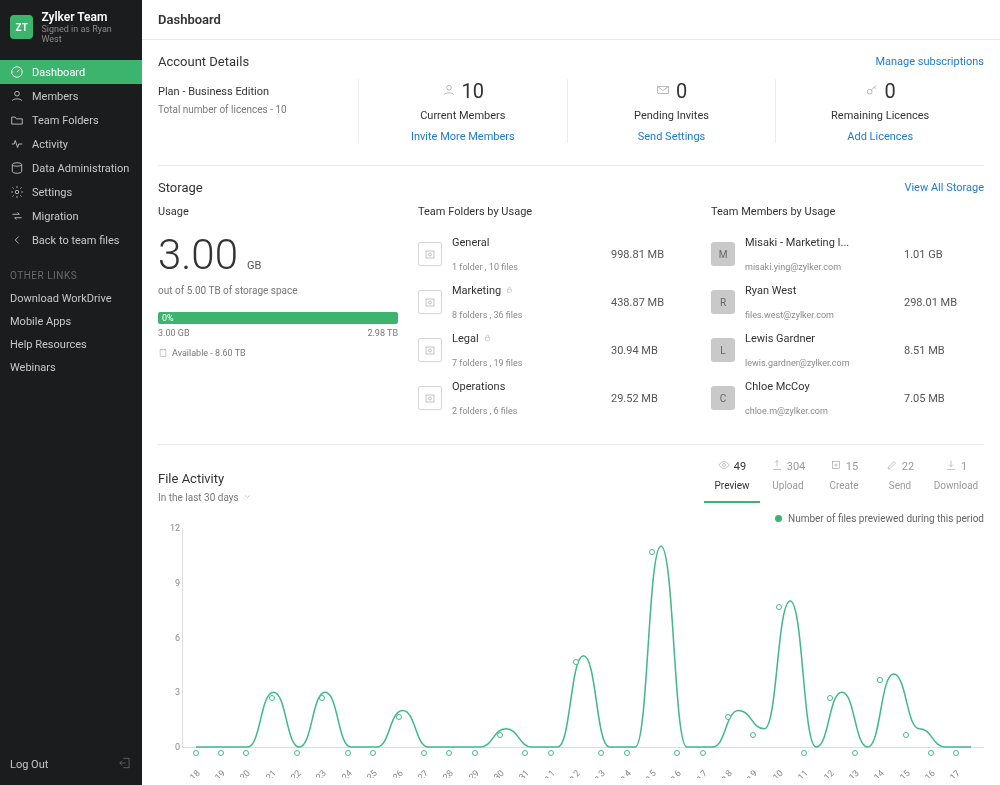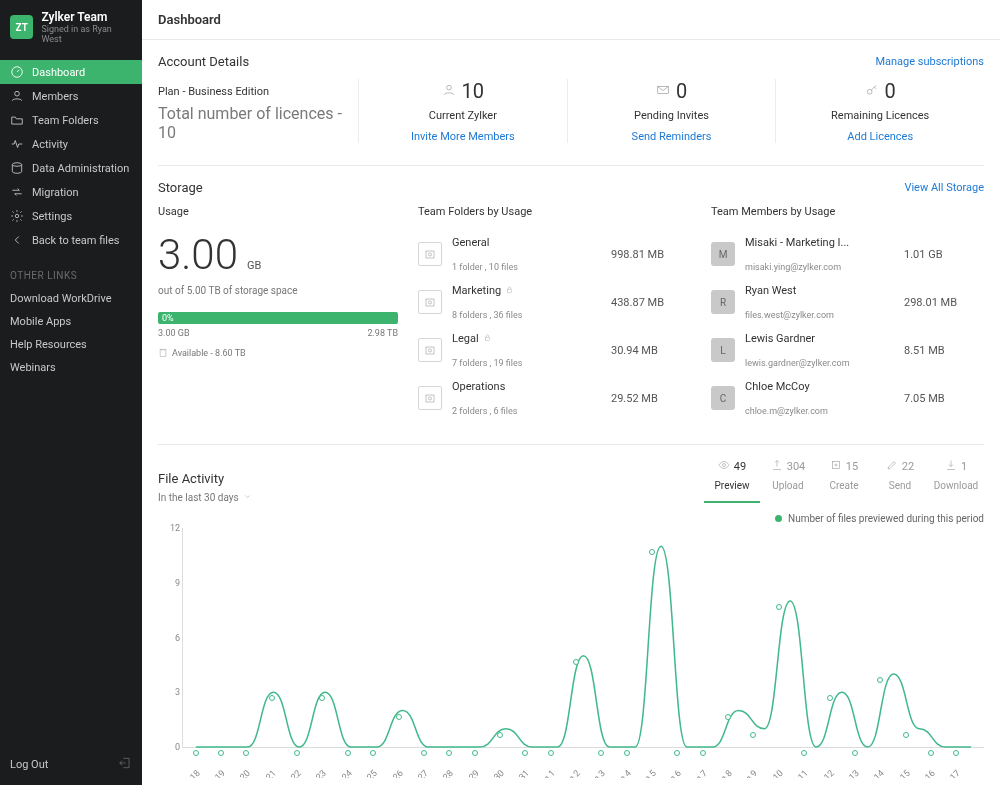--- a/index.html
+++ b/index.html
@@ -67,21 +67,21 @@
   .main { flex:1; background:#fff; display:flex; flex-direction:column; overflow:hidden;}
   .title-bar { padding:12px 16px; font-size:13px; font-weight:600; border-bottom:1px solid #e9e9e9; }
   .content { padding: 14px 16px 0 16px; overflow:auto; }
   .section-head { display:flex; justify-content:space-between; align-items:center; margin-bottom:10px;}
   .section-title { font-size:13px; color:#333; }
   .link { color:#1e7ad4; font-size:11px; cursor:pointer;}
   
   .acct-row { display:flex; border-bottom:1px solid #e9e9e9; padding-bottom:22px; margin-bottom:14px;}
   .acct-plan { width:200px; padding-top:6px;}
   .plan-name { font-size:11px; color:#333; margin-bottom:6px;}
-  .plan-sub { font-size:16px; color:#7a7a7a;}
+  .plan-sub { font-size:10px; color:#7a7a7a;}
   .acct-stat { flex:1; text-align:center; border-left:1px solid #ececec; padding:0 8px;}
   .acct-stat:first-of-type{ border-left:none;}
   .stat-top { display:flex; align-items:center; justify-content:center; gap:6px;}
   .stat-num { font-size:20px; color:#333; }
   .stat-ico svg{ width:14px; height:14px; stroke:#888; fill:none;}
   .stat-label { font-size:11px; color:#333; margin-top:6px;}
   .stat-link { font-size:11px; margin-top:8px; cursor:pointer;}
   
   .storage-row { display:flex; gap:20px; border-bottom:1px solid #e9e9e9; padding-bottom:22px; margin-bottom:10px;}
   .usage-box { width:240px; }
@@ -195,33 +195,33 @@
           <svg viewBox="0 0 24 24">
             <ellipse cx="12" cy="6" rx="8" ry="3"></ellipse>
             <path d="M4 6v12c0 1.7 3.6 3 8 3s8-1.3 8-3V6"></path>
           </svg>
         </span>
       <span>Data Administration</span>
     </div>
     <div class="sb-item">
       <span class="sb-icon">
           <svg viewBox="0 0 24 24">
-            <path d="M4 9h12l-3-3M20 15H8l3 3"></path>
-          </svg>
-        </span>
-      <span>Migration</span>
-    </div>
-    <div class="sb-item">
-      <span class="sb-icon">
-          <svg viewBox="0 0 24 24">
             <circle cx="12" cy="12" r="3"></circle>
             <path d="M12 2v3M12 19v3M4.2 4.2l2.1 2.1M17.7 17.7l2.1 2.1M2 12h3M19 12h3M4.2 19.8l2.1-2.1M17.7 6.3l2.1-2.1"></path>
           </svg>
         </span>
       <span>Settings</span>
+    </div>
+    <div class="sb-item">
+      <span class="sb-icon">
+          <svg viewBox="0 0 24 24">
+            <path d="M4 9h12l-3-3M20 15H8l3 3"></path>
+          </svg>
+        </span>
+      <span>Migration</span>
     </div>
     <div class="sb-item">
       <span class="sb-icon">
           <svg viewBox="0 0 24 24">
             <path d="M15 6l-6 6 6 6"></path>
           </svg>
         </span>
       <span>Back to team files</span>
     </div>
   </div>
@@ -255,33 +255,33 @@
         <div class="plan-sub">Total number of licences - 10</div>
       </div>
       <div class="acct-stat">
         <div class="stat-top">
           <span class="stat-ico"><svg viewBox="0 0 24 24">
                 <circle cx="12" cy="8" r="4"></circle>
                 <path d="M4 20c0-4 16-4 16 0"></path>
               </svg></span>
           <span class="stat-num">10</span>
         </div>
-        <div class="stat-label">Current Zylker</div>
+        <div class="stat-label">Current Members</div>
         <div class="stat-link link">Invite More Members</div>
       </div>
       <div class="acct-stat">
         <div class="stat-top">
           <span class="stat-ico"><svg viewBox="0 0 24 24">
                 <rect x="3" y="6" width="18" height="12"></rect>
                 <path d="M3 6l9 7 9-7"></path>
               </svg></span>
           <span class="stat-num">0</span>
         </div>
         <div class="stat-label">Pending Invites</div>
-        <div class="stat-link link">Send Reminders</div>
+        <div class="stat-link link">Send Settings</div>
       </div>
       <div class="acct-stat">
         <div class="stat-top">
           <span class="stat-ico"><svg viewBox="0 0 24 24">
                 <circle cx="8" cy="15" r="4"></circle>
                 <path d="M11 12l8-8m-3 3l3 3"></path>
               </svg></span>
           <span class="stat-num">0</span>
         </div>
         <div class="stat-label">Remaining Licences</div>

